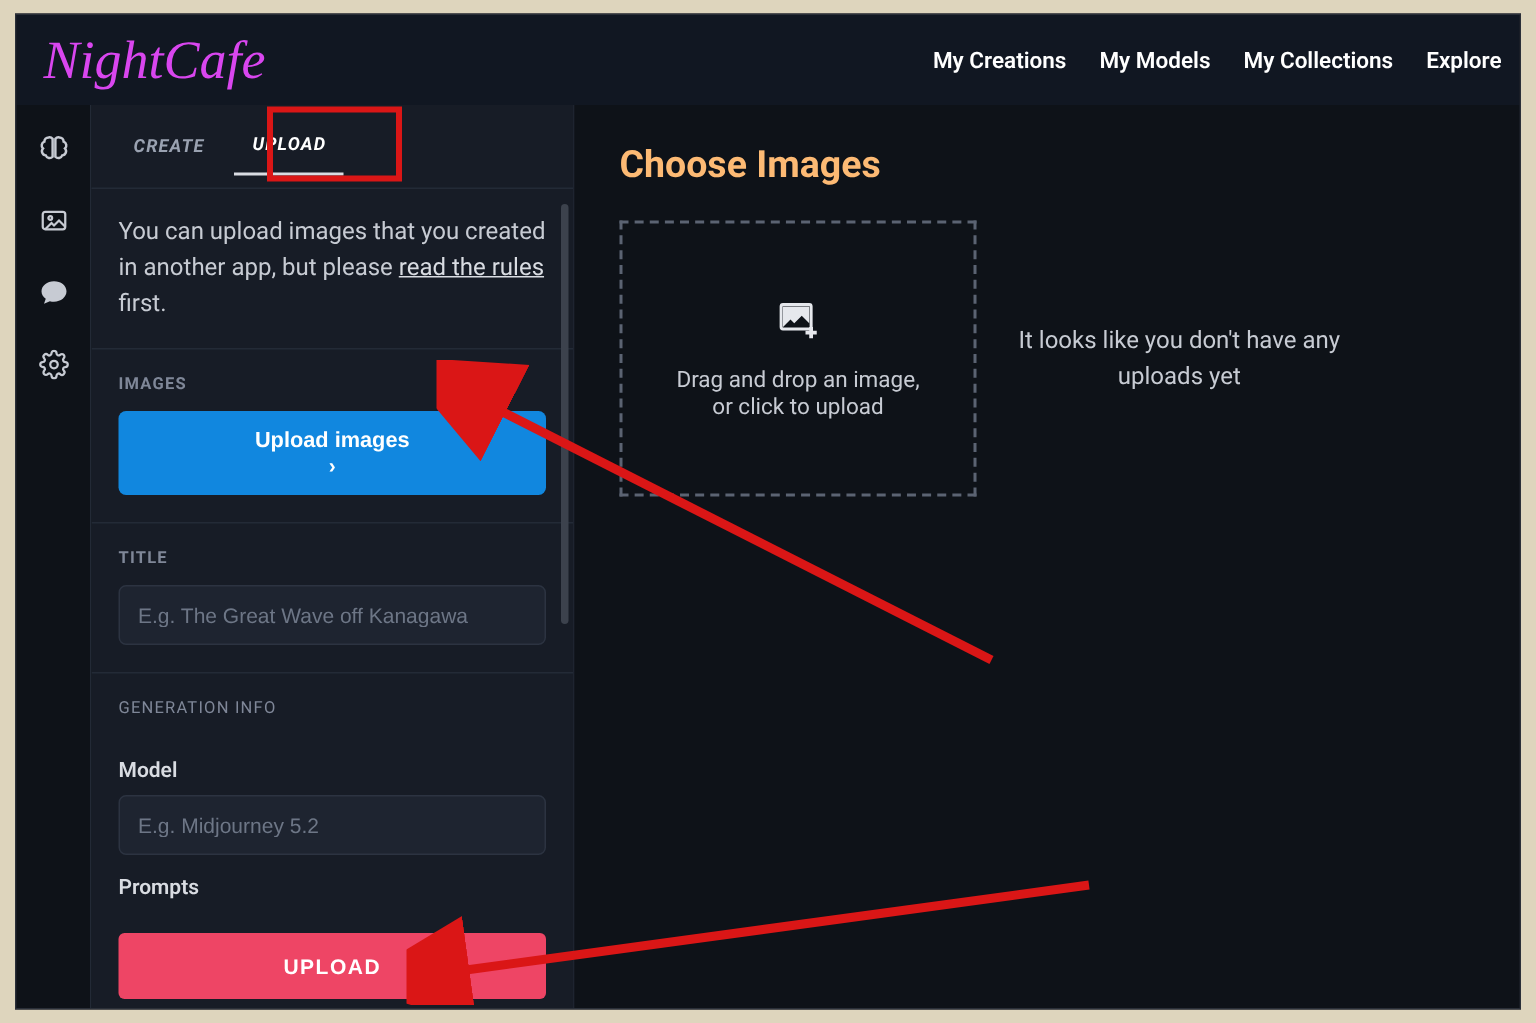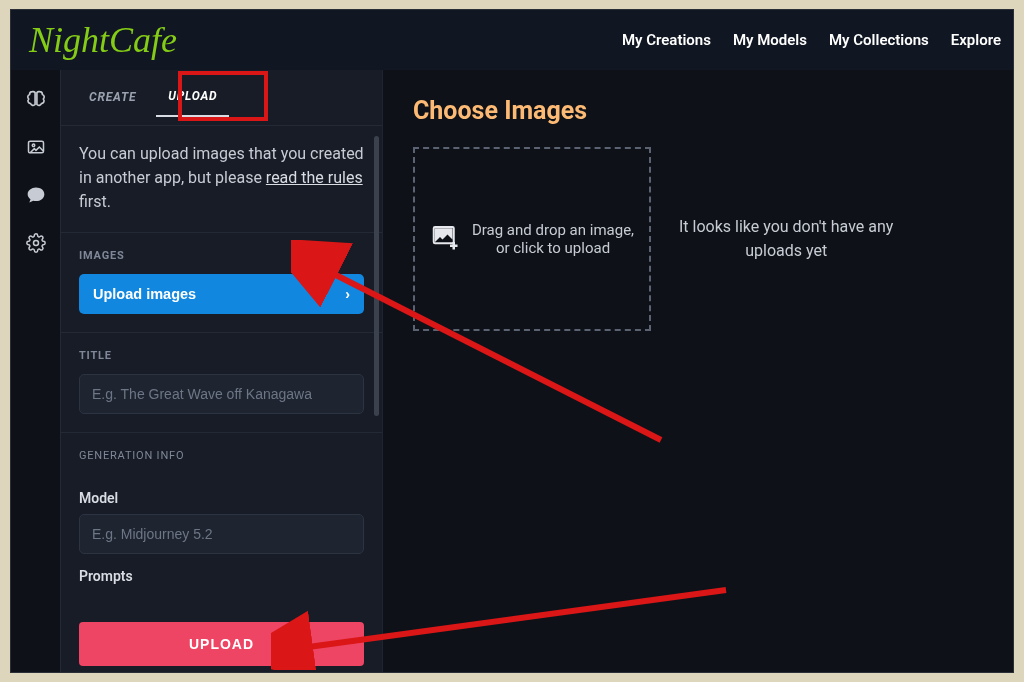--- a/index.html
+++ b/index.html
@@ -19,21 +19,21 @@
   .topbar {
     height: 60px;
     display: flex;
     align-items: center;
     padding: 0 12px 0 18px;
     background: #111722;
   }
   .logo {
     font-family: "Brush Script MT", "Lucida Handwriting", cursive;
     font-size: 36px;
-    color: #84cc16;
+    color: #d946ef;
     font-style: italic;
     letter-spacing: 0px;
   }
   .nav-right {
     margin-left: auto;
     display: flex;
     gap: 22px;
   }
   .nav-right a {
     color: #ffffff;
@@ -123,20 +123,21 @@
     width: 100%;
     background: #1187df;
     color: #ffffff;
     font-size: 14.5px;
     font-weight: 600;
     border: none;
     border-radius: 5px;
     padding: 12px 14px;
     display: flex; align-items: center; justify-content: space-between;
     cursor: pointer;
+    flex-direction: column;
   }
   .chevron { font-size: 14px; }
 
   .text-input {
     width: 100%;
     background: #1e2430;
     border: 1px solid #2c3341;
     border-radius: 5px;
     color: #a3a3a3;
     font-size: 14px;
@@ -167,21 +168,21 @@
     background: #0e1218;
     padding: 26px 30px;
     position: relative;
     color: #d9dce2;
   }
   .main-heading { font-size: 25px; font-weight: 700; color: #fdba74; margin-bottom: 22px; }
   .main-row { display: flex; gap: 28px; align-items: center; }
   .dropzone {
     width: 238px; height: 184px;
     border: 2px dashed #5b6372;
-    display: flex; flex-direction: row; align-items: center; justify-content: center;
+    display: flex; flex-direction: column; align-items: center; justify-content: center;
     gap: 12px;
     color: #c7cbd3;
     text-align: center;
     font-size: 15px;
     padding: 10px;
   }
   .dropzone-icon { color: #e6e8ed; }
   .empty-msg { font-size: 16px; color: #c7cbd3; text-align: center; line-height: 1.5; max-width: 260px; }
 
   

